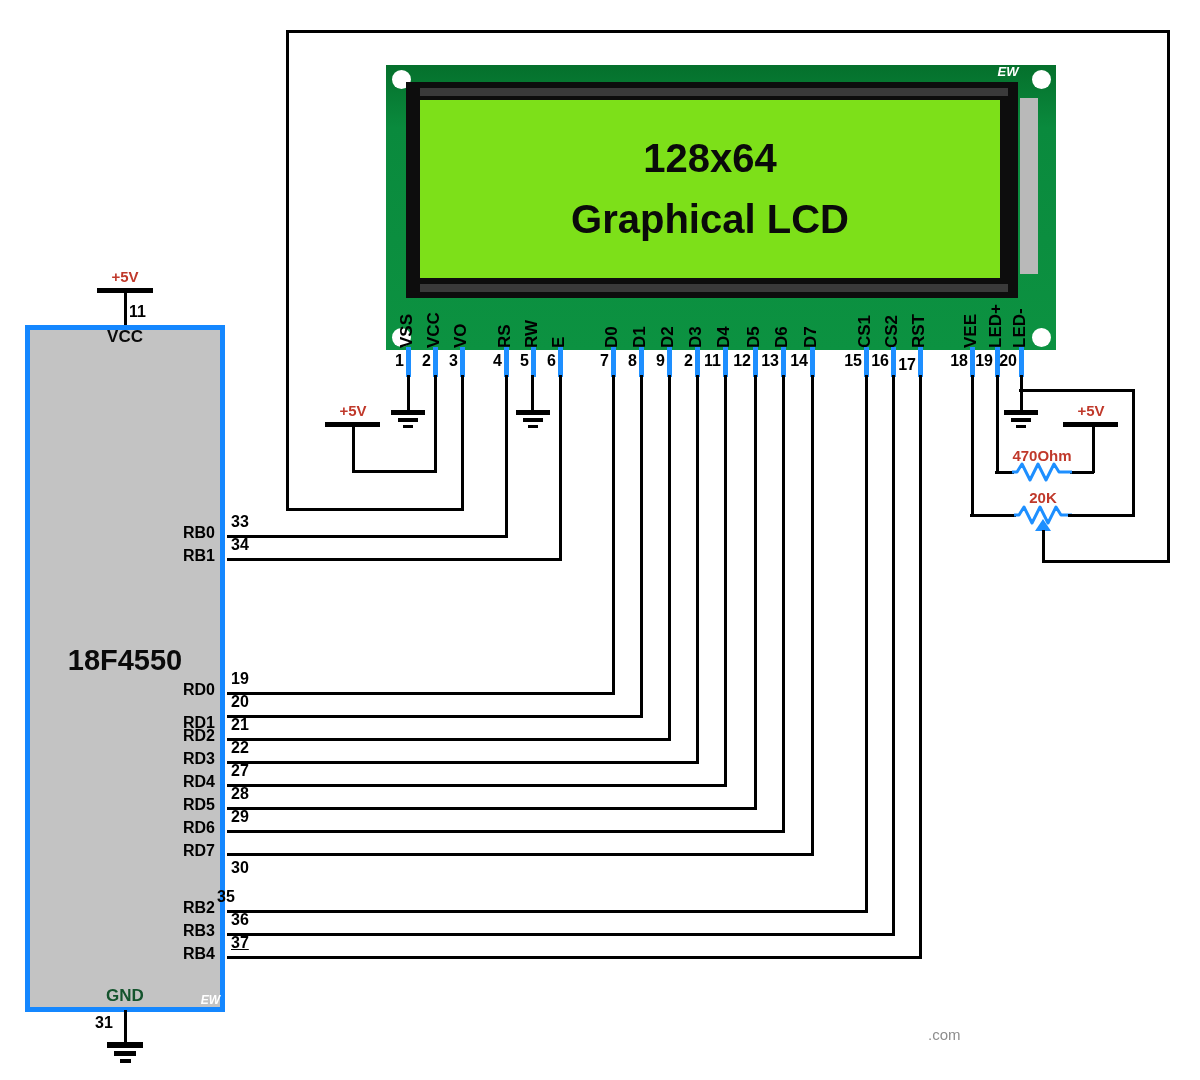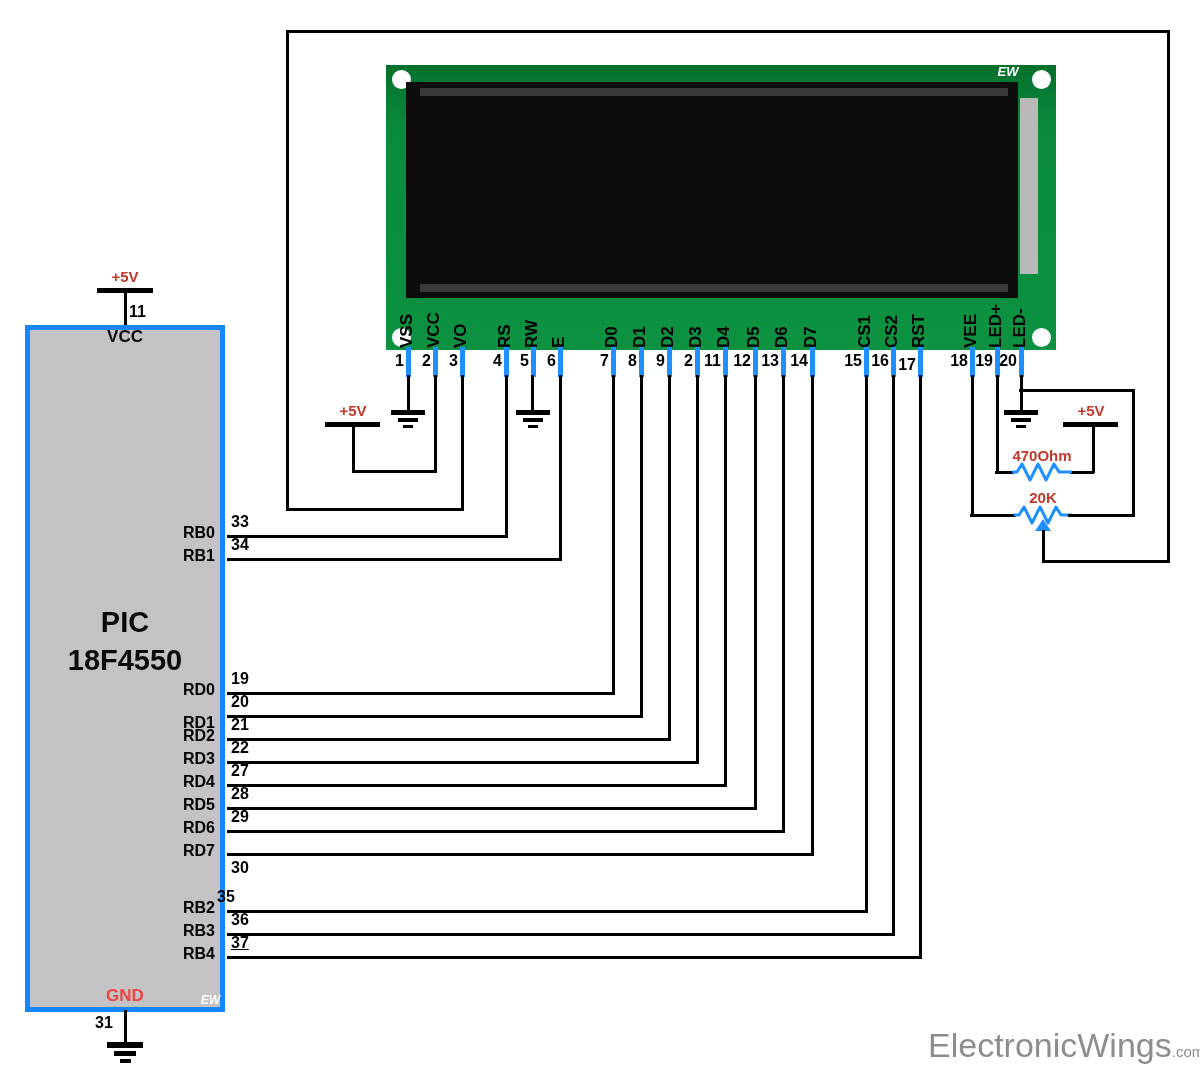--- a/index.html
+++ b/index.html
@@ -35,20 +35,24 @@
   <div class="hole" style="left:1032px;top:70px;"></div>
   <div class="hole" style="left:392px;top:328px;"></div>
   <div class="hole" style="left:1032px;top:328px;"></div>
   <div style="position:absolute;left:988px;top:64px;width:40px;text-align:center;color:#fff;font-style:italic;font-weight:bold;font-size:13px;">EW</div>
 
   <div style="position:absolute;left:406px;top:82px;width:612px;height:216px;background:#0d0d0d;"></div>
   <div style="position:absolute;left:420px;top:88px;width:588px;height:8px;background:#3a3a3a;"></div>
   <div style="position:absolute;left:420px;top:284px;width:588px;height:8px;background:#3a3a3a;"></div>
   <div style="position:absolute;left:1020px;top:98px;width:18px;height:176px;background:#b9b9b9;"></div>
 
+  <div style="position:absolute;left:420px;top:100px;width:580px;height:178px;background:#7de019;display:flex;flex-direction:column;align-items:center;justify-content:center;gap:16px;">
+    <div style="font-weight:bold;font-size:40px;color:#0a0a0a;">128x64</div>
+    <div style="font-weight:bold;font-size:40px;color:#0a0a0a;">Graphical LCD</div>
+  </div>
 
   <div class="vlabel" style="left:397px;">VSS</div>
   <div class="vlabel" style="left:424px;">VCC</div>
   <div class="vlabel" style="left:451px;">VO</div>
   <div class="vlabel" style="left:495px;">RS</div>
   <div class="vlabel" style="left:522px;">RW</div>
   <div class="vlabel" style="left:549px;">E</div>
   <div class="vlabel" style="left:602px;">D0</div>
   <div class="vlabel" style="left:630px;">D1</div>
   <div class="vlabel" style="left:658px;">D2</div>
@@ -178,31 +182,30 @@
     <polyline points="0,11 5,11 10,3 18,19 26,3 34,19 42,3 47,11 58,11" fill="none" stroke="#1e8fff" stroke-width="3" stroke-linejoin="round" stroke-linecap="round"></polyline>
   </svg>
   <div class="wh" style="left:1068px;top:514px;width:66px;"></div>
   <svg class="rsvg" style="left:1035px;top:519px;" width="16" height="12" viewBox="0 0 16 12">
     <polygon points="8,0 0,12 16,12" fill="#1e8fff"></polygon>
   </svg>
   <div class="wv" style="left:1042px;top:530px;height:32px;"></div>
   <div class="red" style="left:1013px;top:489px;width:60px;">20K</div>
 
   <div style="position:absolute;left:25px;top:325px;width:200px;height:687px;box-sizing:border-box;background:#c3c3c3;border:5px solid #1487ff;"></div>
-  <div style="position:absolute;left:25px;top:606px;width:200px;text-align:center;font-weight:bold;font-size:29px;color:#0a0a0a;">PIC</div>
   <div style="position:absolute;left:25px;top:644px;width:200px;text-align:center;font-weight:bold;font-size:29px;color:#0a0a0a;">18F4550</div>
   <div style="position:absolute;left:190px;top:993px;width:30px;text-align:right;color:#fff;font-style:italic;font-weight:bold;font-size:12px;">EW</div>
 
   <div class="wv" style="left:124px;top:293px;height:32px;"></div>
   <div class="vbar" style="left:97px;top:288px;width:56px;"></div>
   <div class="red" style="left:95px;top:268px;width:60px;">+5V</div>
   <div class="picrow-num" style="left:129px;top:303px;">11</div>
   <div style="position:absolute;left:75px;top:327px;width:100px;text-align:center;font-weight:bold;font-size:17px;color:#0a0a0a;">VCC</div>
 
-  <div style="position:absolute;left:75px;top:986px;width:100px;text-align:center;font-weight:bold;font-size:17px;color:#ef4444;">GND</div>
+  <div style="position:absolute;left:75px;top:986px;width:100px;text-align:center;font-weight:bold;font-size:17px;color:#14532d;">GND</div>
   <div class="picrow-num" style="left:85px;top:1014px;width:38px;text-align:center;">31</div>
   <div class="wv" style="left:124px;top:1010px;height:33px;"></div>
   <div class="gbar" style="left:107px;top:1042px;width:36px;height:6px;"></div>
   <div class="gbar" style="left:114px;top:1051px;width:22px;height:5px;"></div>
   <div class="gbar" style="left:120px;top:1059px;width:11px;height:4px;"></div>
 
   <div class="picrow-label" style="left:140px;top:524px;">RB0</div>
   <div class="picrow-num" style="left:231px;top:513px;">33</div>
   <div class="picrow-label" style="left:140px;top:547px;">RB1</div>
   <div class="picrow-num" style="left:231px;top:536px;">34</div>
@@ -223,17 +226,16 @@
   <div class="picrow-label" style="left:140px;top:842px;">RD7</div>
   <div class="picrow-num" style="left:231px;top:859px;">30</div>
   <div class="picrow-label" style="left:140px;top:899px;">RB2</div>
   <div class="picrow-num" style="left:217px;top:888px;">35</div>
   <div class="picrow-label" style="left:140px;top:922px;">RB3</div>
   <div class="picrow-num" style="left:231px;top:911px;">36</div>
   <div class="picrow-label" style="left:140px;top:945px;">RB4</div>
   <div class="picrow-num" style="left:231px;top:934px;text-decoration:underline;">37</div>
 
   <div style="position:absolute;left:928px;top:1026px;display:flex;align-items:baseline;color:#8d8d8d;">
-    <span style="font-size:34px;">ElectronicWings</span>
       <span style="font-size:15px;">.com</span>
   </div>
 
 </div>
 
 </body></html>

